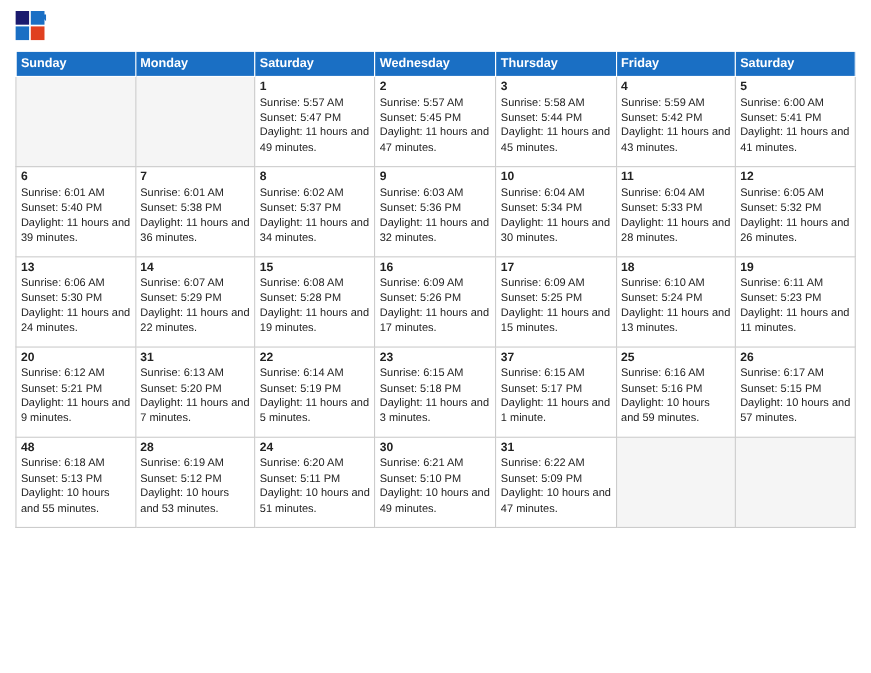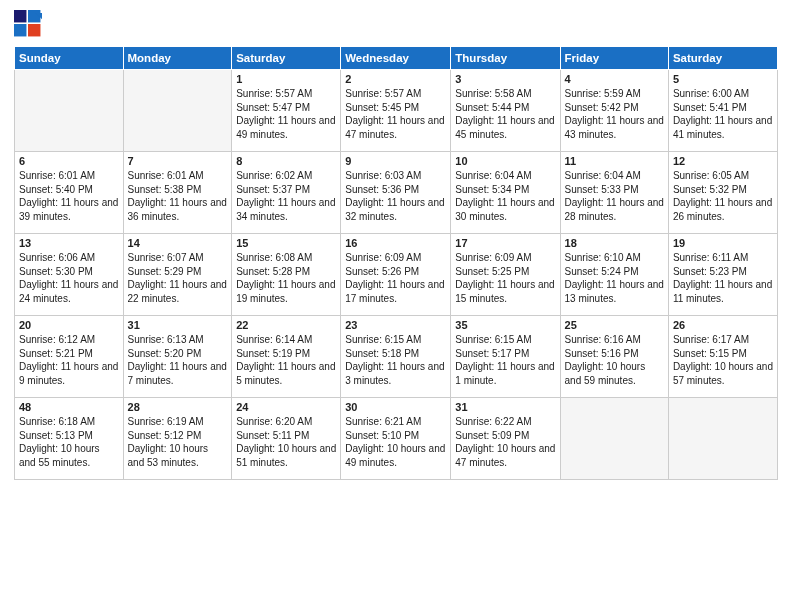--- a/index.html
+++ b/index.html
@@ -267,21 +267,21 @@
 Sunset: 5:19 PM
 Daylight: 11 hours and 5 minutes.</div>
           </td>
           <td>
             <span class="day-num">23</span>
             <div class="day-detail">Sunrise: 6:15 AM
 Sunset: 5:18 PM
 Daylight: 11 hours and 3 minutes.</div>
           </td>
           <td>
-            <span class="day-num">35</span>
+            <span class="day-num">37</span>
             <div class="day-detail">Sunrise: 6:15 AM
 Sunset: 5:17 PM
 Daylight: 11 hours and 1 minute.</div>
           </td>
           <td>
             <span class="day-num">25</span>
             <div class="day-detail">Sunrise: 6:16 AM
 Sunset: 5:16 PM
 Daylight: 10 hours and 59 minutes.</div>
           </td>

